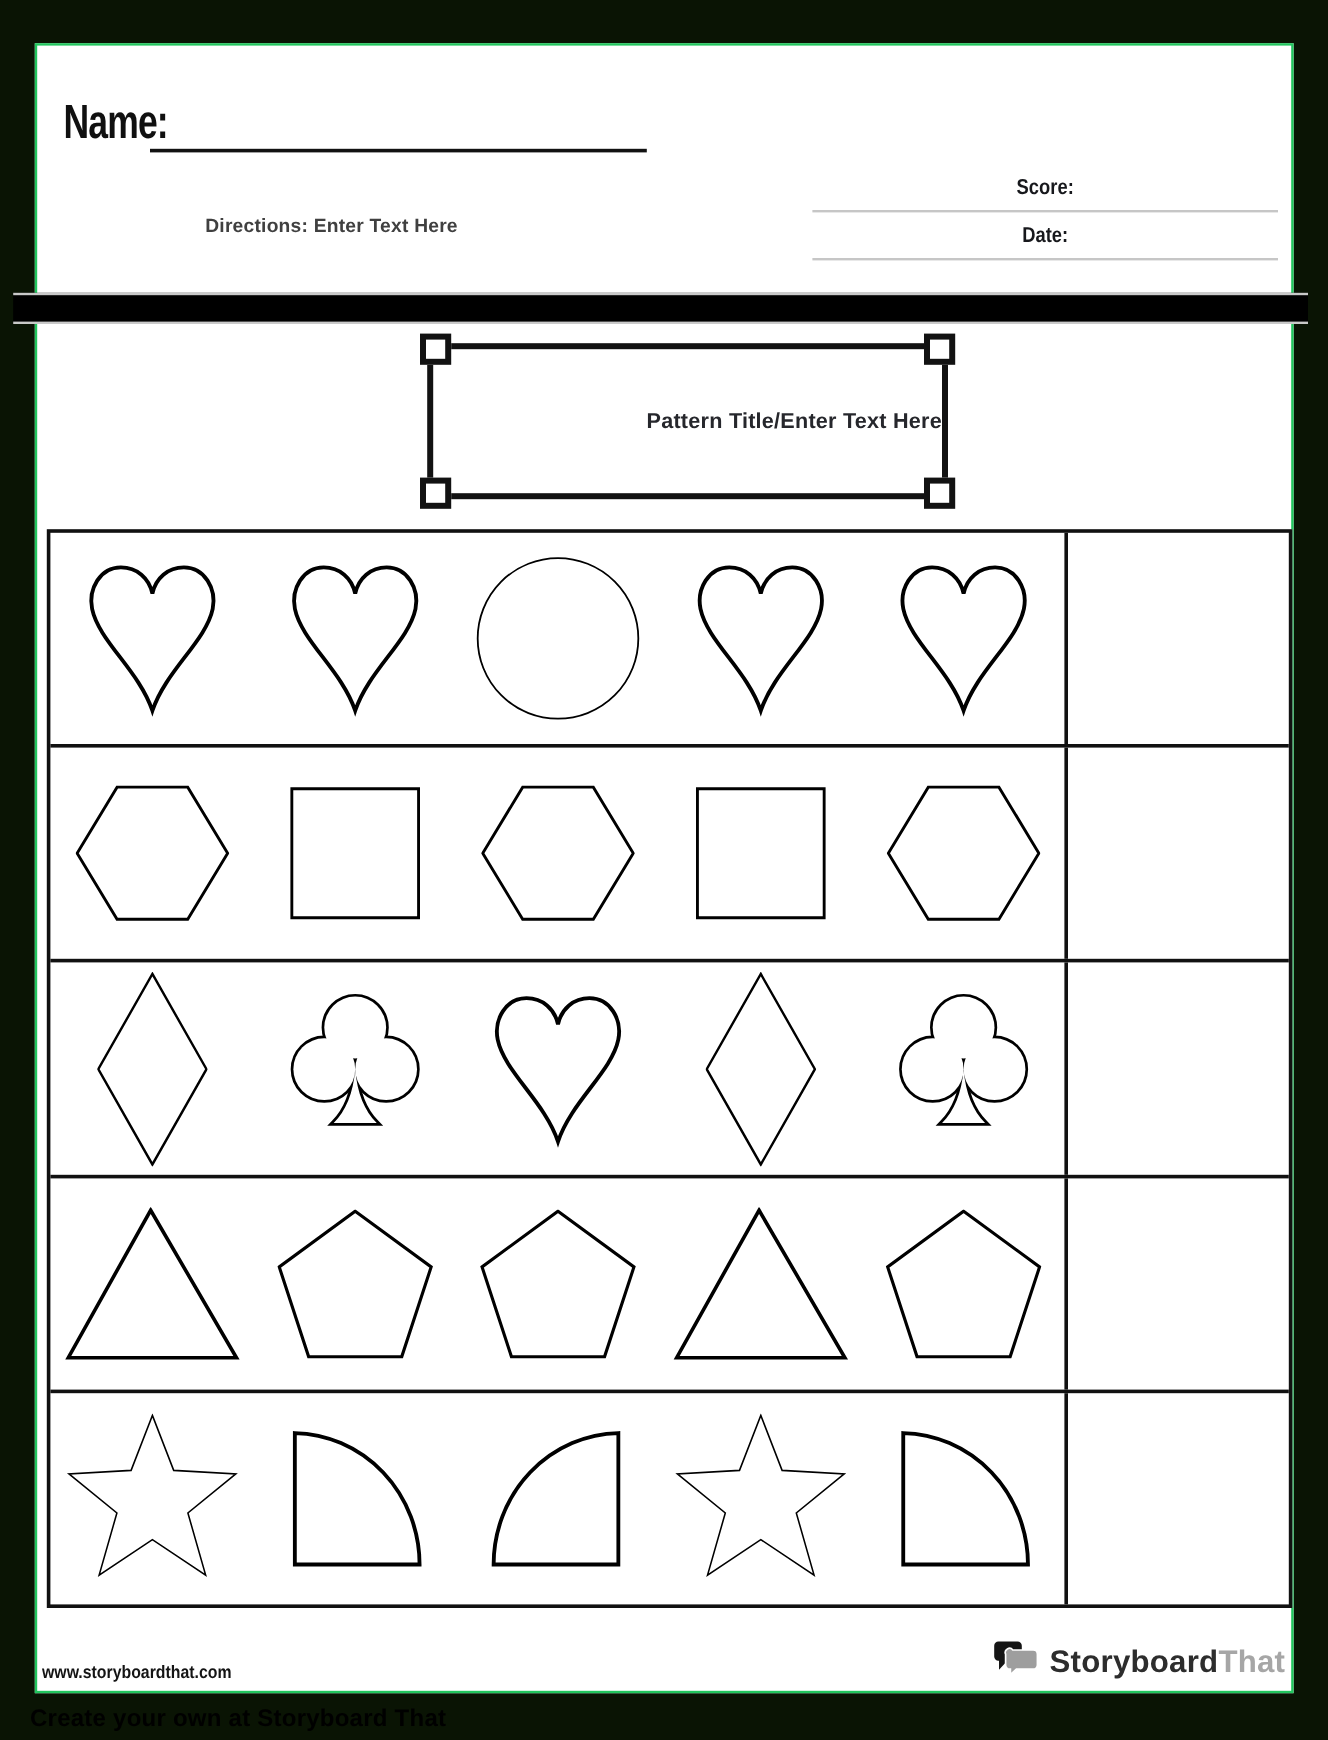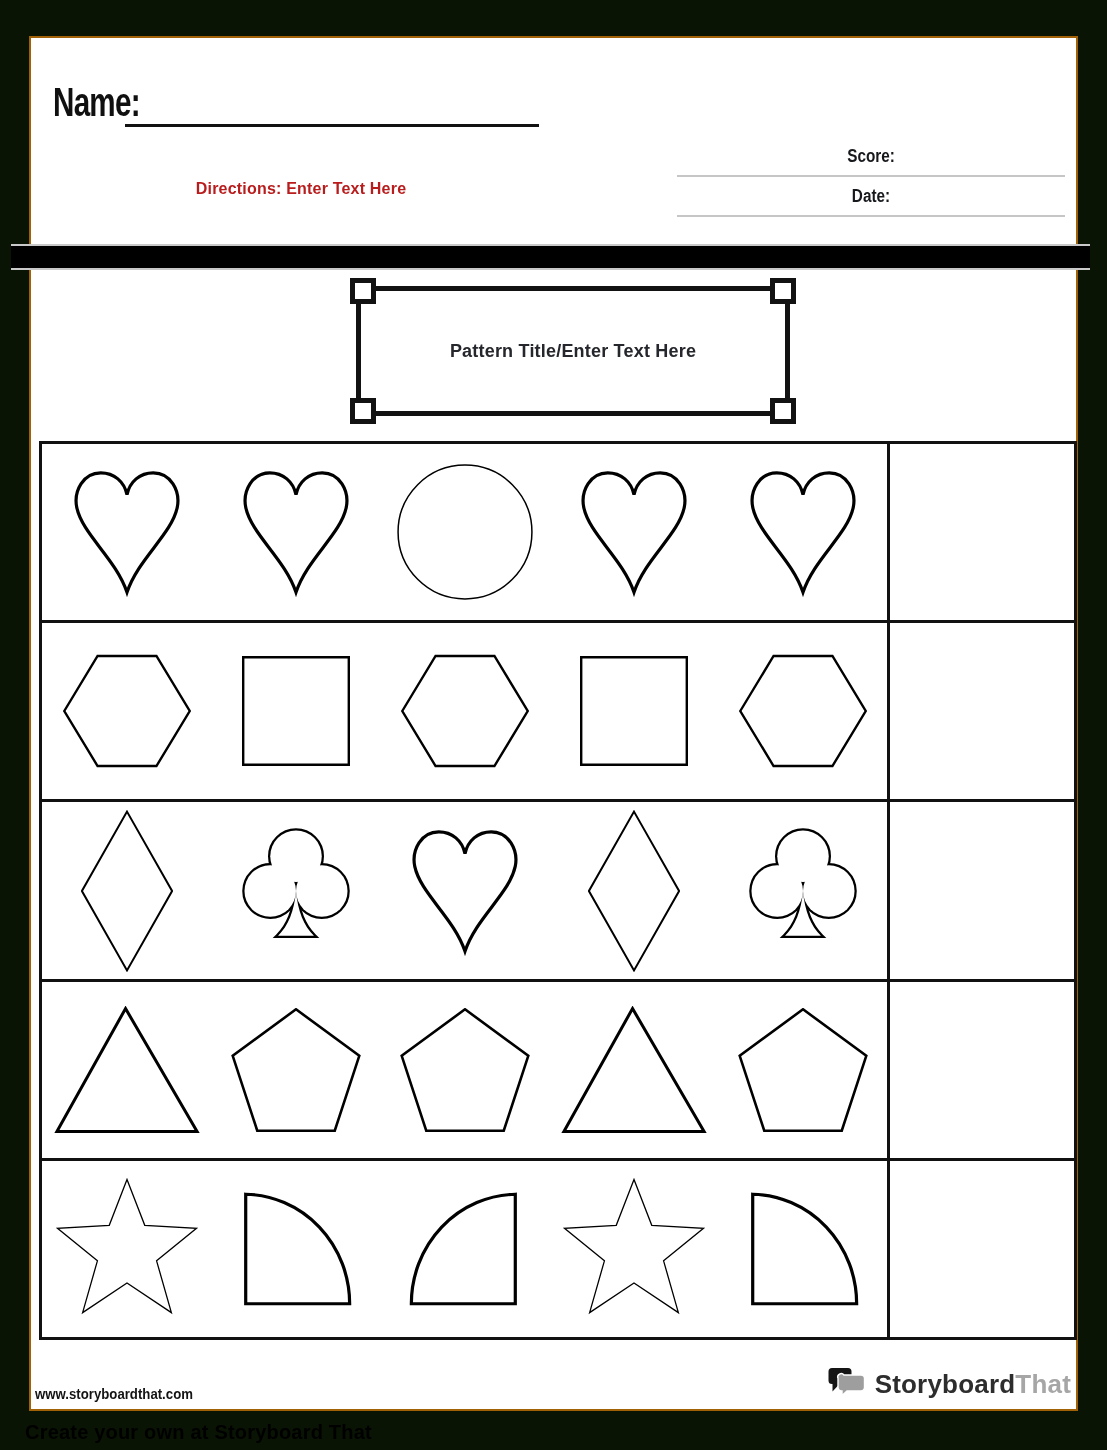--- a/index.html
+++ b/index.html
@@ -4,52 +4,52 @@
 <style>
   html,body{margin:0;padding:0;}
   body{
     width:1107px;height:1450px;position:relative;overflow:hidden;
     background:var(--canvas_bg,#0a1404);
     font-family:"Liberation Sans", sans-serif;
   }
   .page{
     position:absolute;left:29px;top:36px;width:1049px;height:1375px;
     background:var(--page_bg,#fff);
-    border:2px solid #a16207;box-sizing:border-box;
+    border:2px solid #22c55e;box-sizing:border-box;
   }
   
   .name-label{
     position:absolute;left:22px;top:42px;font-size:40px;font-weight:bold;color:#101010;
     transform:scaleX(0.74);transform-origin:left top;letter-spacing:-1px;white-space:nowrap;
   }
   .name-line{position:absolute;left:94px;top:86px;width:414px;height:3px;background:#121212;}
   .directions{
-    position:absolute;left:140px;top:142px;width:260px;text-align:center;
-    font-size:16px;font-weight:bold;color:#b91c1c;letter-spacing:.2px;
+    position:absolute;left:140px;top:142px;width:260px;
+    font-size:16px;font-weight:bold;color:#404040;letter-spacing:.2px;
   }
   .score-label,.date-label{
     position:absolute;left:646px;width:388px;text-align:center;
     font-size:18px;font-weight:bold;color:#17181c;transform:scaleX(.85);transform-origin:center top;
   }
   .score-label{top:108px;}
   .date-label{top:148px;}
   .score-line,.date-line{position:absolute;left:646px;width:388px;height:2px;background:var(--rule_gray,#c6c6c6);}
   .score-line{top:137px;}
   .date-line{top:177px;}
   
   .black-bar{
     position:absolute;left:11px;top:244px;width:1079px;height:26px;box-sizing:border-box;
     background:var(--bar_black,#000);
     border-top:2px solid #c9c9c9;border-bottom:2px solid #c9c9c9;
   }
   
   .title-box{
     position:absolute;left:325px;top:248px;width:434px;height:130px;box-sizing:border-box;
     border:5px solid #121212;background:#fff;
-    display:flex;align-items:center;justify-content:center;
+    display:flex;align-items:center;justify-content:flex-end;
   }
   .title-text{font-size:18px;font-weight:bold;color:#26272c;letter-spacing:.2px;}
   .handle{
     position:absolute;width:16px;height:16px;background:#fff;border:5px solid #121212;
   }
   .handle.tl{left:-11px;top:-13px;}
   .handle.tr{right:-11px;top:-13px;}
   .handle.bl{left:-11px;bottom:-13px;}
   .handle.br{right:-11px;bottom:-13px;}
   

